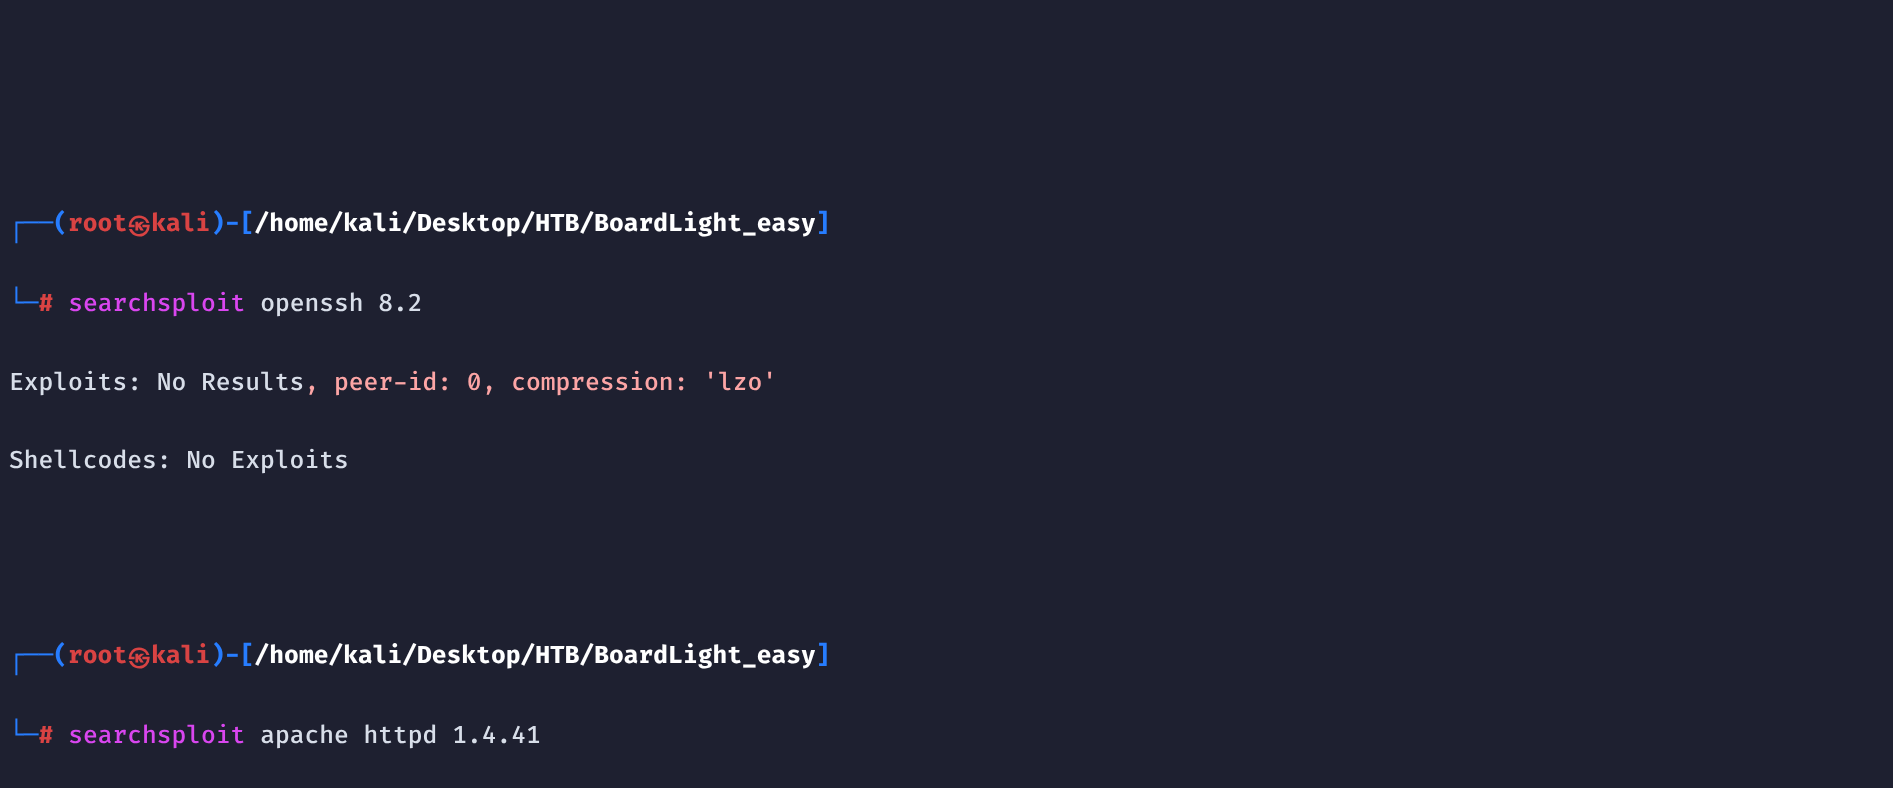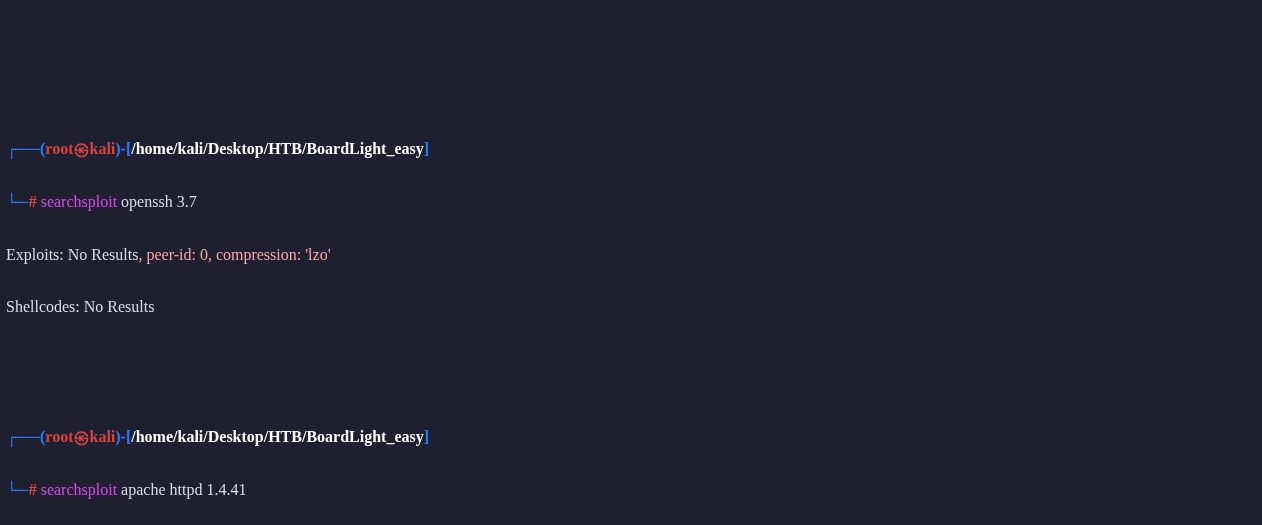--- a/index.html
+++ b/index.html
@@ -1,15 +1,15 @@
 <!DOCTYPE html>
 <html><head>
   <meta charset="utf-8">
   <style>
-    * { margin: 0; padding: 0; box-sizing: border-box; font-family: Liberation Serif, serif; }
+    * { margin: 0; padding: 0; box-sizing: border-box; }
     body {
       background: #1e2030;
       color: #d8dee9;
       font-family: 'Fira Code', 'Consolas', 'Monaco', monospace;
       font-size: 16px;
       line-height: 1.65;
       padding: 4px 6px;
       white-space: pre;
       font-weight: 500;
     }
@@ -23,23 +23,23 @@
     .skull { display: inline-block; position: relative; top: 1px; }
     .spacer { display:block; height: 24px; }
   </style>
 </head>
 <body>
 
 
 
 
 <span class="line"><span class="blue">┌──(</span><span class="red">root</span><span class="red skull">㉿</span><span class="red">kali</span><span class="blue">)-[</span><span class="white">/home/kali/Desktop/HTB/BoardLight_easy</span><span class="blue">]</span></span>
-<span class="line"><span class="blue">└─</span><span class="red">#</span> <span class="teal">searchsploit</span><span class="gray"> openssh 3.7</span></span>
+<span class="line"><span class="blue">└─</span><span class="red">#</span> <span class="teal">searchsploit</span><span class="gray"> openssh 8.2</span></span>
 <span class="line"><span class="gray">Exploits: No Results</span><span class="dim">, peer-id: 0, compression: 'lzo'</span></span>
-<span class="line gray">Shellcodes: No Results</span>
+<span class="line gray">Shellcodes: No Exploits</span>
 <span class="spacer"></span>
 
 <span class="line"><span class="blue">┌──(</span><span class="red">root</span><span class="red skull">㉿</span><span class="red">kali</span><span class="blue">)-[</span><span class="white">/home/kali/Desktop/HTB/BoardLight_easy</span><span class="blue">]</span></span>
 <span class="line"><span class="blue">└─</span><span class="red">#</span> <span class="teal">searchsploit</span><span class="gray"> apache httpd 1.4.41</span></span>
 
 
 
 
 
 

